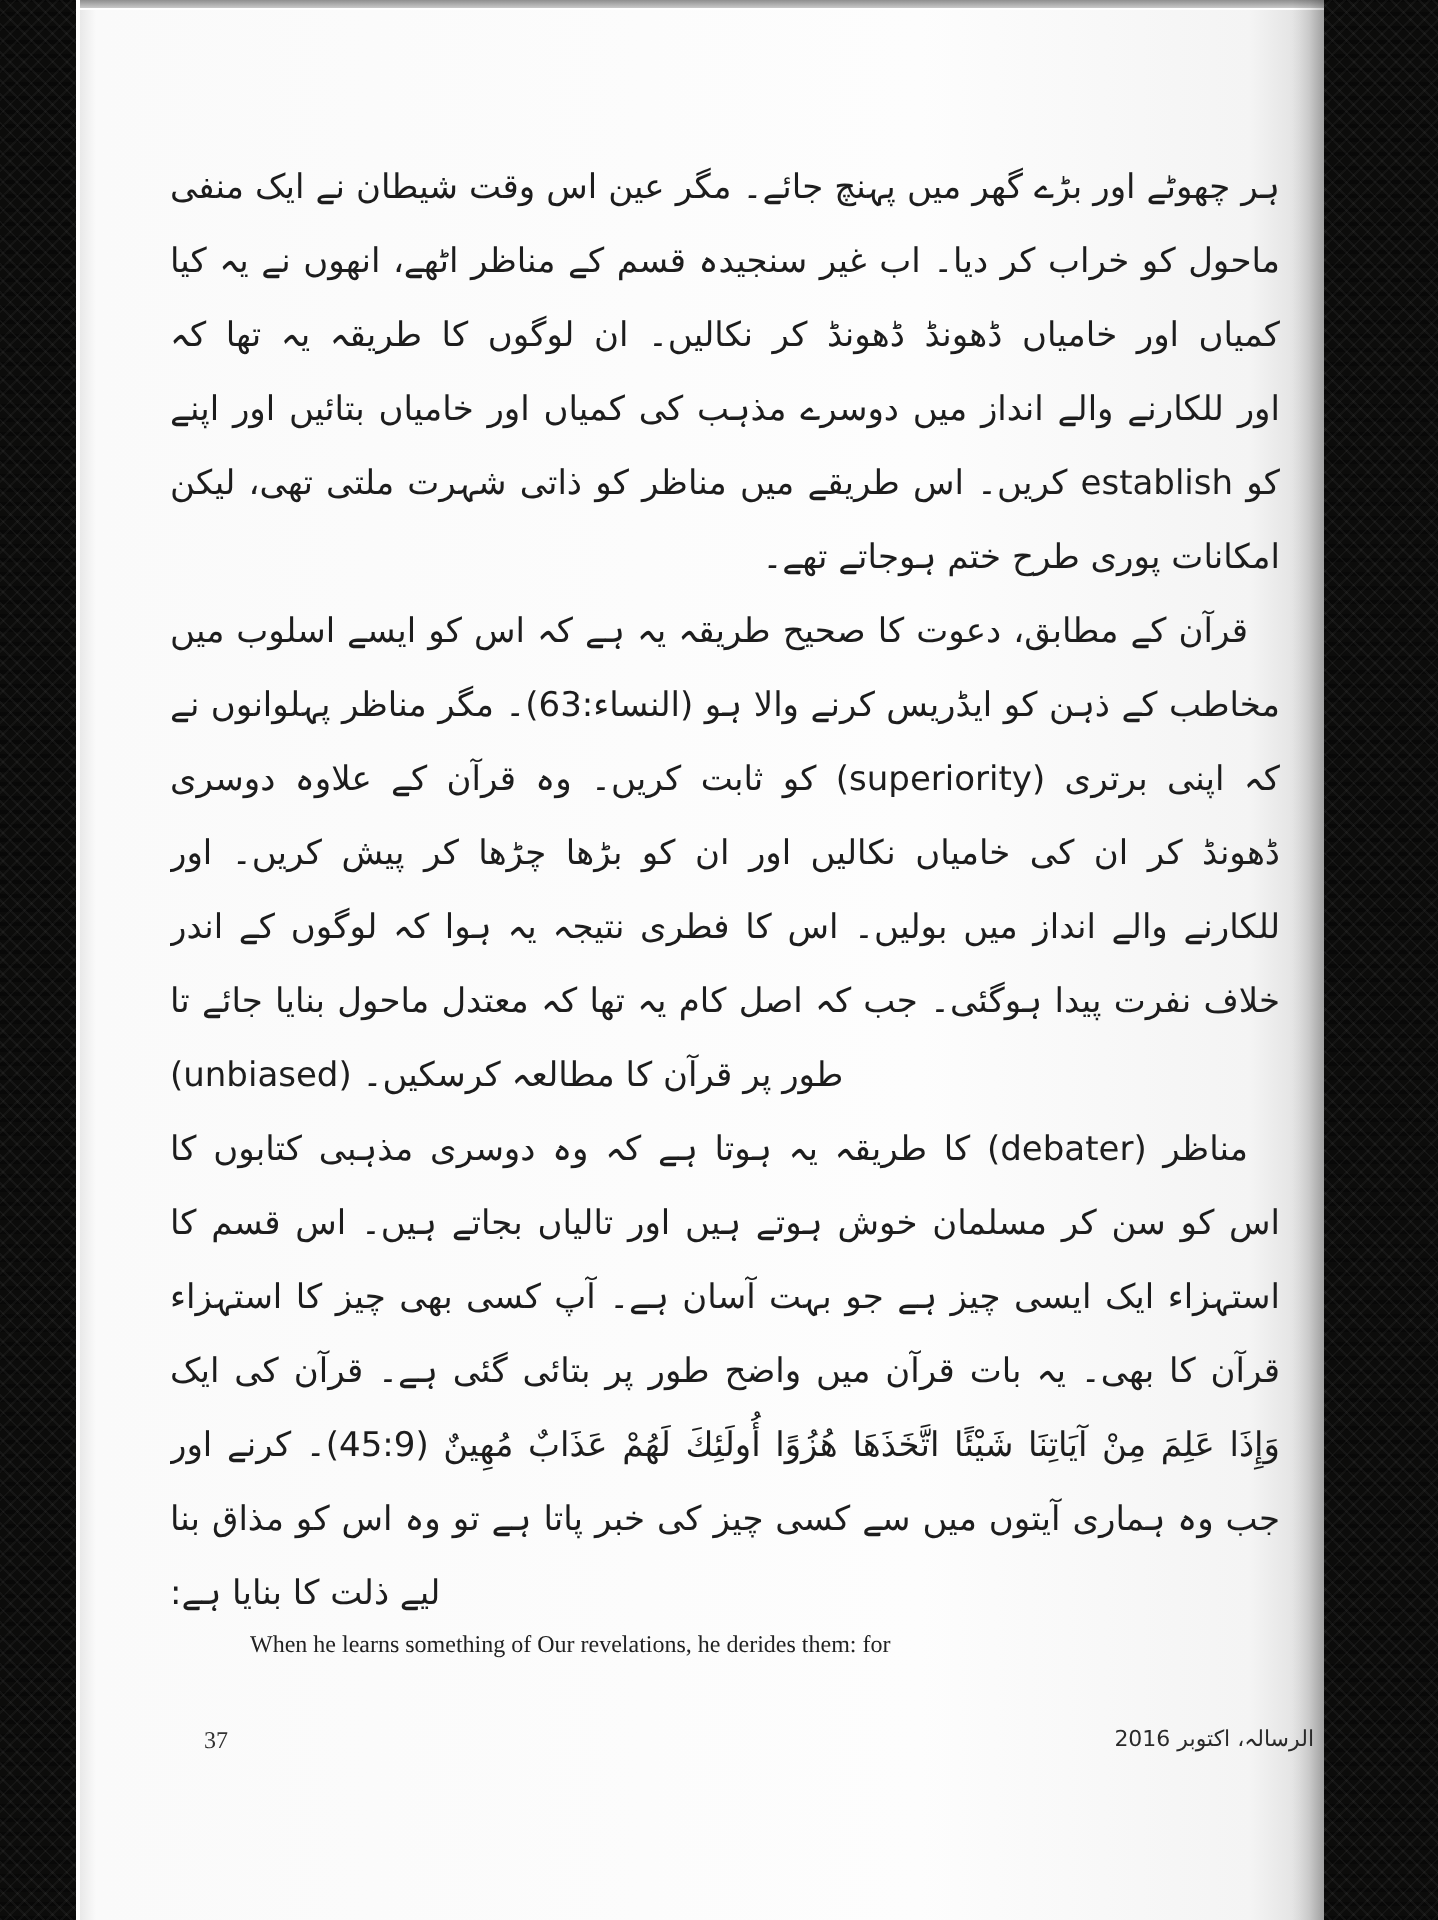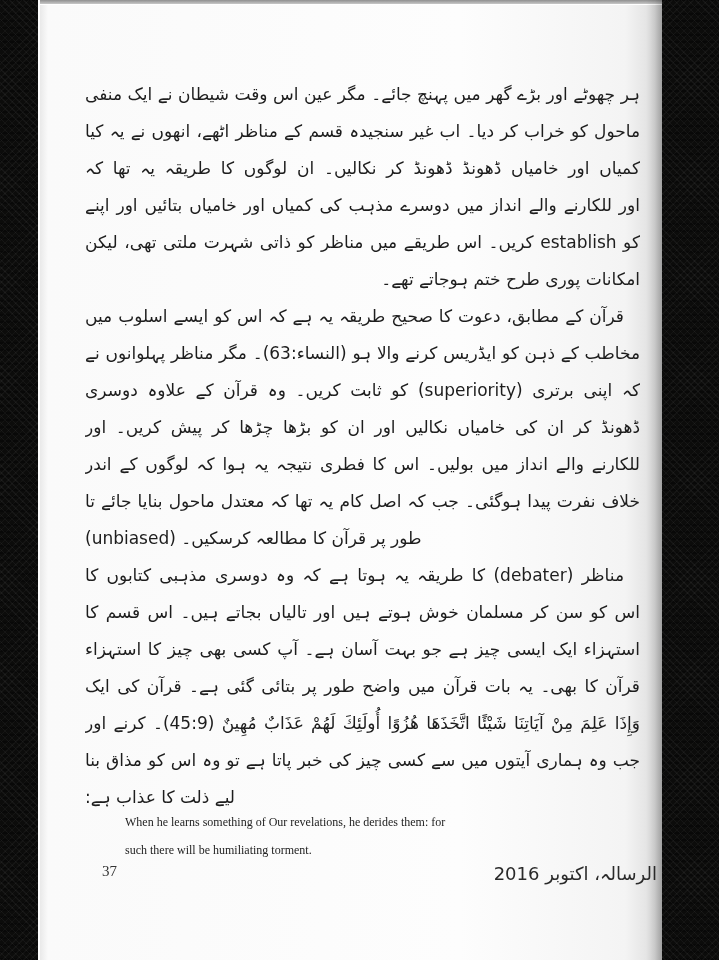--- a/index.html
+++ b/index.html
@@ -42,25 +42,25 @@
   .p2{top:298px;}
   .p3{top:557px;}
   .equote{
     position:absolute;left:85px;top:808px;width:512px;
     font-family:"Liberation Serif", serif;font-size:12px;line-height:28px;color:#222;
   }
   .equote p{margin:0;}
   .footer-row{position:absolute;top:863px;left:0;width:100%;height:24px;}
   .page-num{
     position:absolute;left:62px;top:0;
-    font-family:"Liberation Serif", serif;font-size:15px;color:#333;
+    font-family:"Liberation Serif", serif;font-size:12px;color:#333;
   }
   .journal{
     position:absolute;right:5px;top:0;
-    direction:rtl;font-size:18px;color:#2a2a2a;
+    direction:rtl;font-size:11px;color:#2a2a2a;
     font-family:"DejaVu Sans", sans-serif;
   }
 </style>
 </head>
 <body>
 
 <div class="scan">
 
   <div class="page">
     <div class="top-edge"></div>
@@ -85,26 +85,25 @@
       <p class="ln end-left">(unbiased) طور پر قرآن کا مطالعہ کرسکیں۔</p>
     </div>
 
     <div class="para p3">
       <p class="ln indent">مناظر (debater) کا طریقہ یہ ہوتا ہے کہ وہ دوسری مذہبی کتابوں کا مذاق اڑاتے ہیں۔</p>
       <p class="ln">اس کو سن کر مسلمان خوش ہوتے ہیں اور تالیاں بجاتے ہیں۔ اس قسم کا انداز سخت گناہ کی بات ہے۔</p>
       <p class="ln">استہزاء ایک ایسی چیز ہے جو بہت آسان ہے۔ آپ کسی بھی چیز کا استہزاء کر سکتے ہیں، حتی کہ خود</p>
       <p class="ln">قرآن کا بھی۔ یہ بات قرآن میں واضح طور پر بتائی گئی ہے۔ قرآن کی ایک آیت کے الفاظ یہ ہیں:</p>
       <p class="ln verse">وَإِذَا عَلِمَ مِنْ آيَاتِنَا شَيْئًا اتَّخَذَهَا هُزُوًا أُولَئِكَ لَهُمْ عَذَابٌ مُهِينٌ (45:9)۔ کرنے اور</p>
       <p class="ln">جب وہ ہماری آیتوں میں سے کسی چیز کی خبر پاتا ہے تو وہ اس کو مذاق بنا لیتا ہے۔ ایسے لوگوں کے</p>
-      <p class="ln end-left">لیے ذلت کا عذاب ہے:</p>
+      <p class="ln end-left">لیے ذلت کا بنایا ہے:</p>
     </div>
 
     <div class="equote">
       <p>When he learns something of Our revelations, he derides them: for</p>
-      <p>such there will be humiliating torment.</p>
     </div>
 
     <div class="footer-row">
       <span class="page-num">37</span>
       <span class="journal">الرسالہ، اکتوبر 2016</span>
     </div>
   </div>
 
 </div>
 

